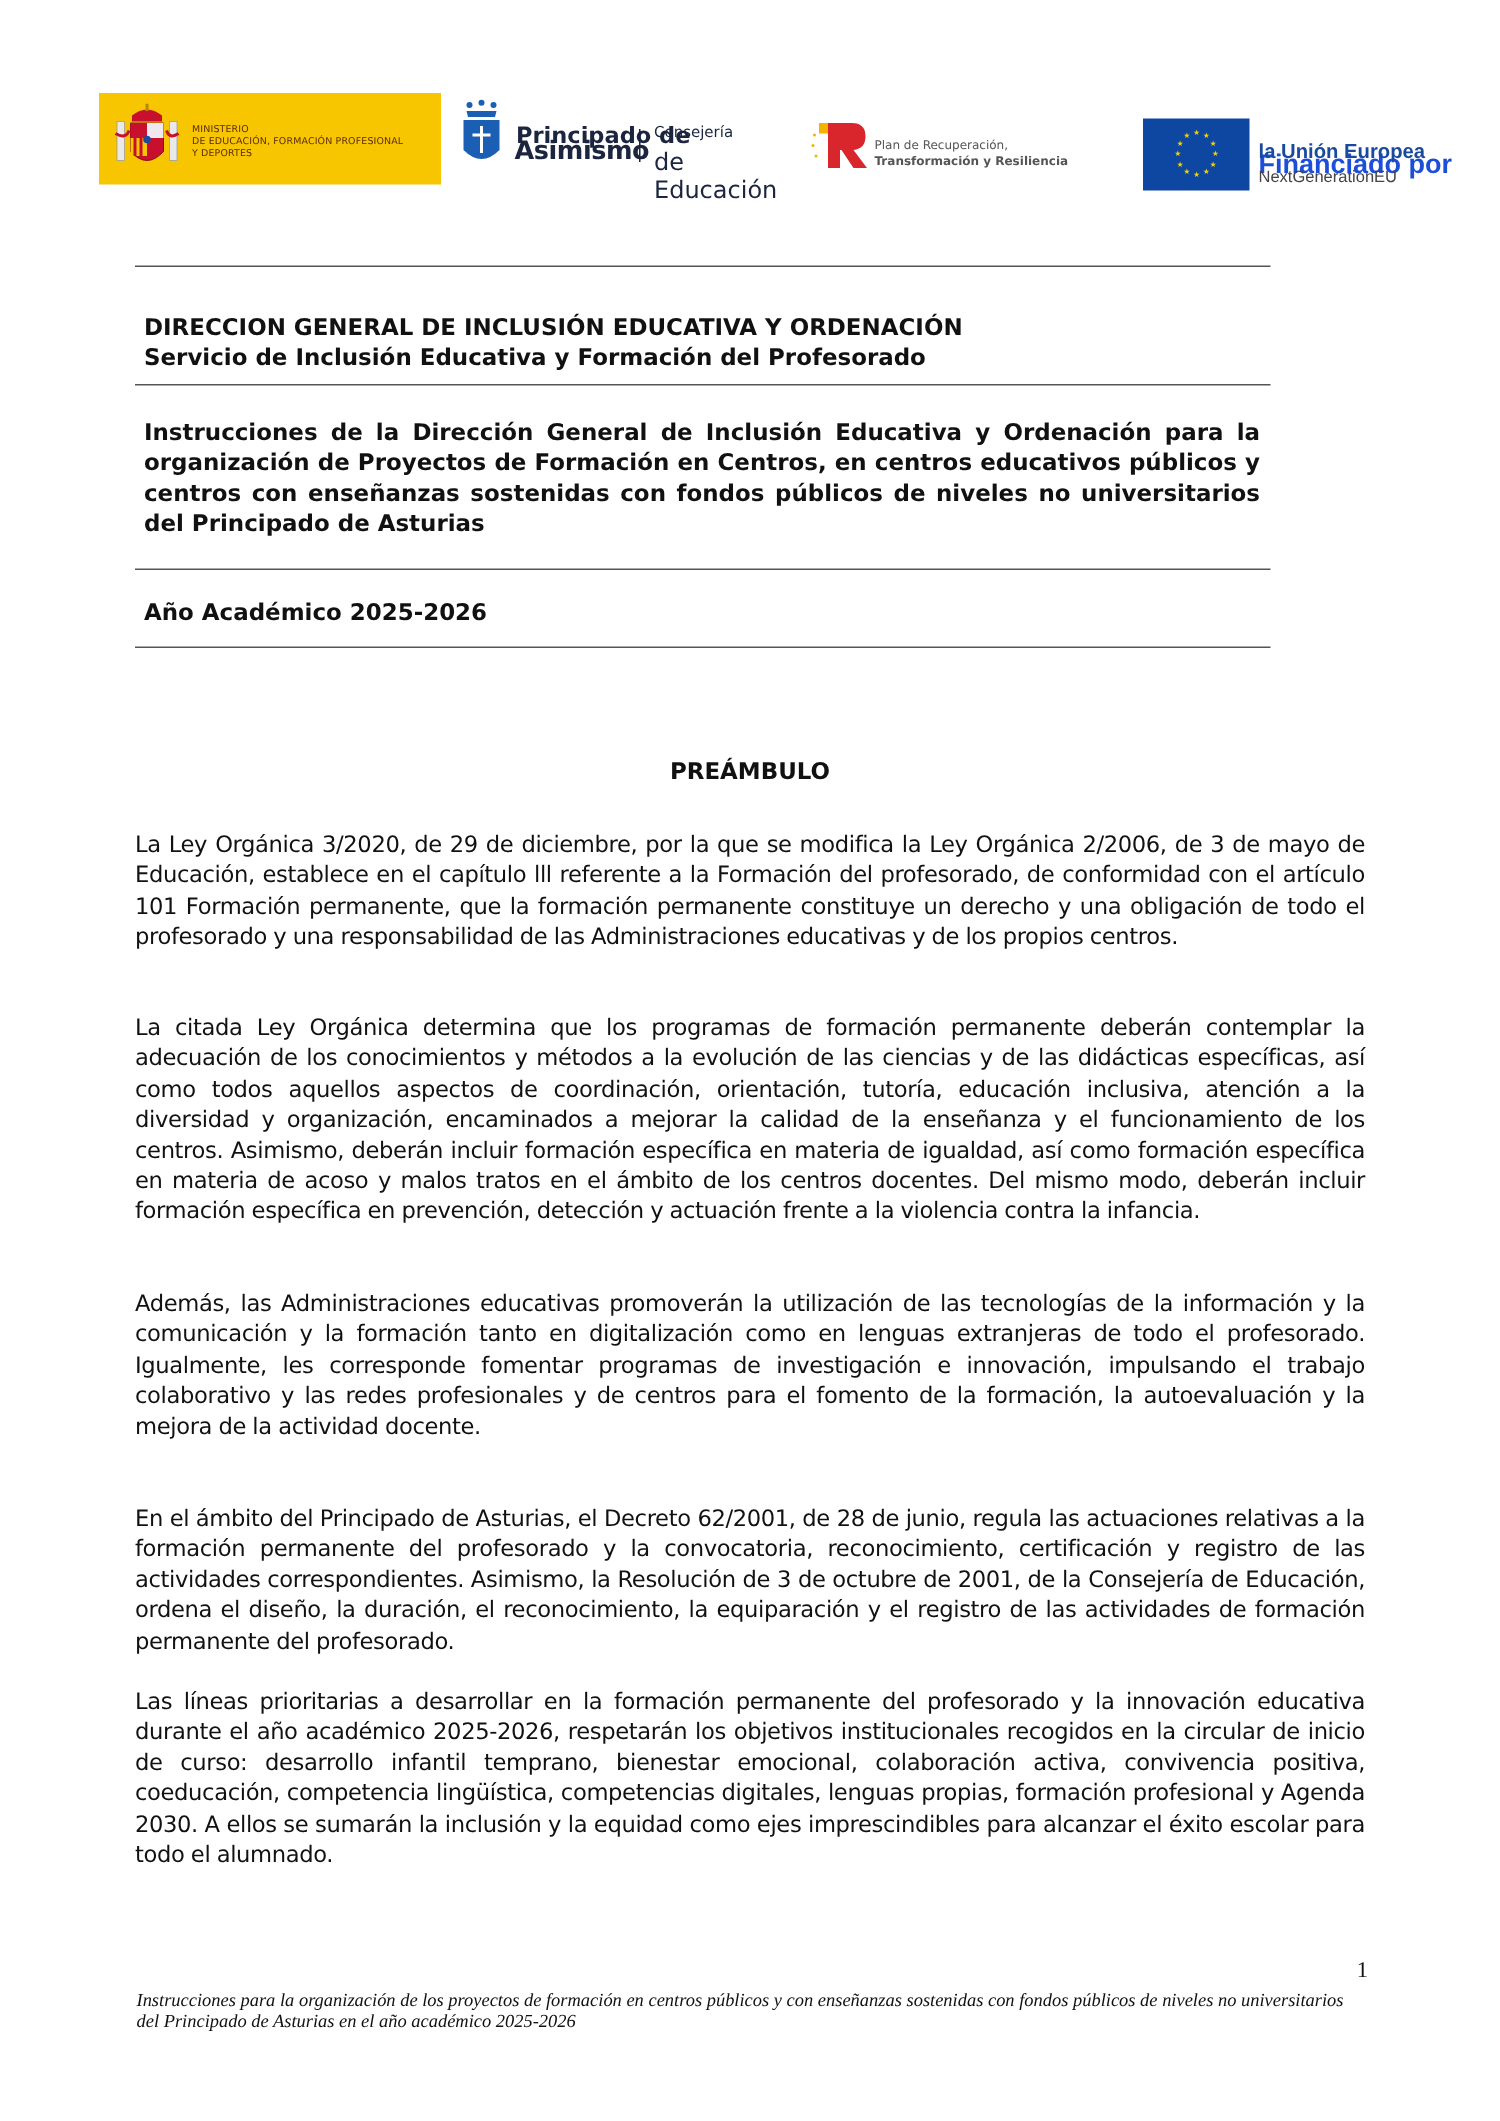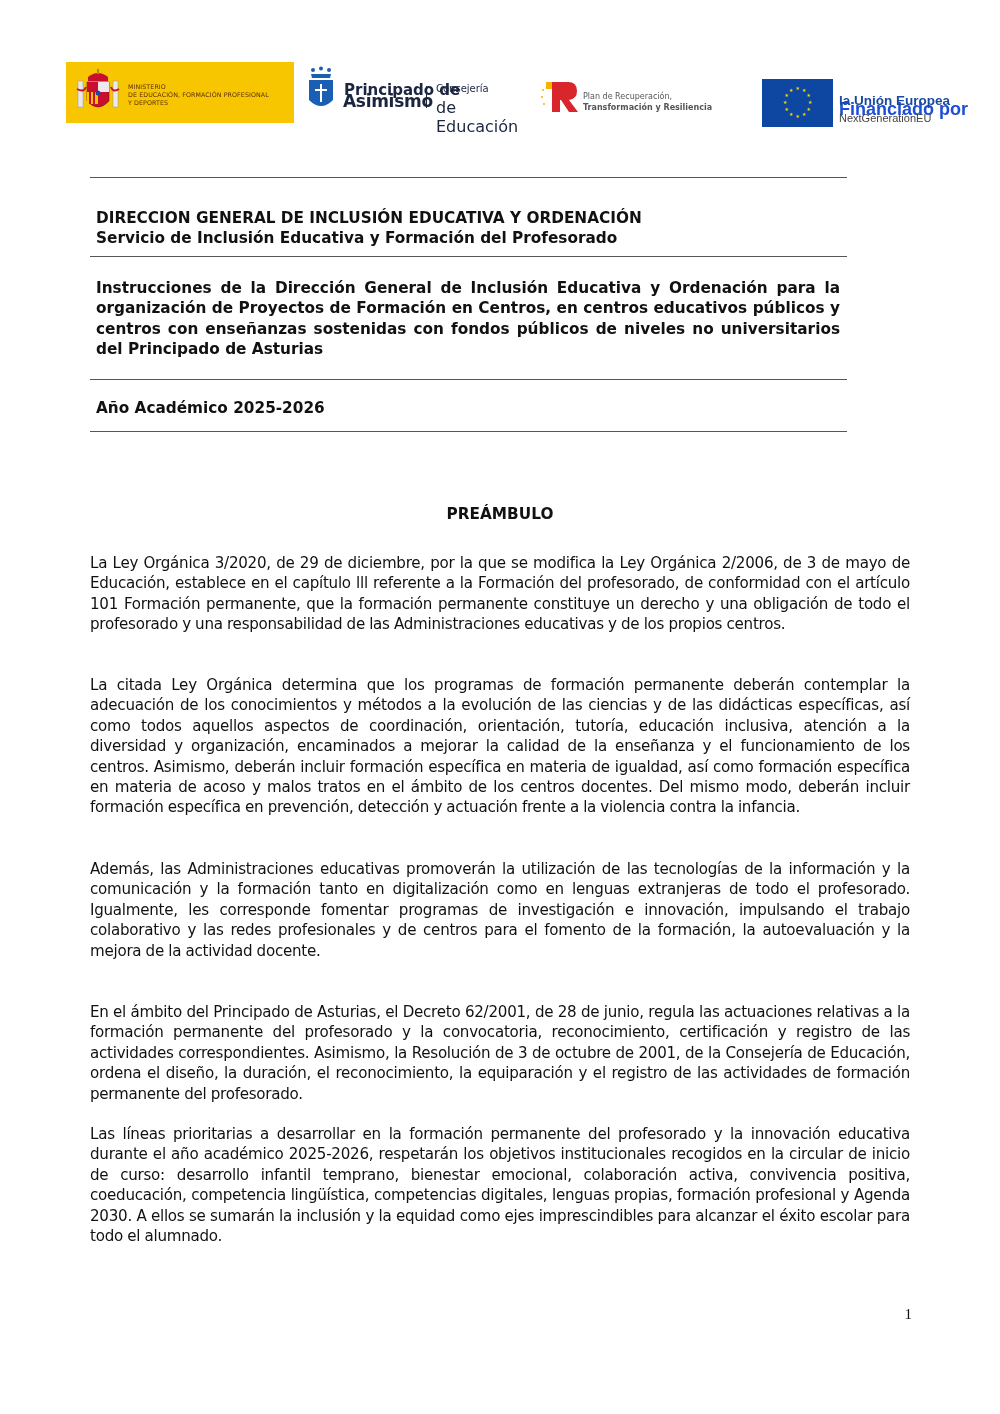--- a/index.html
+++ b/index.html
@@ -141,13 +141,14 @@
 
   <div class="preambulo">PREÁMBULO</div>
 
   <div class="para" style="top:553px;">La Ley Orgánica 3/2020, de 29 de diciembre, por la que se modifica la Ley Orgánica 2/2006, de 3 de mayo de Educación, establece en el capítulo lll referente a la Formación del profesorado, de conformidad con el artículo 101 Formación permanente, que la formación permanente constituye un derecho y una obligación de todo el profesorado y una responsabilidad de las Administraciones educativas y de los propios centros.</div>
   <div class="para" style="top:675px;">La citada Ley Orgánica determina que los programas de formación permanente deberán contemplar la adecuación de los conocimientos y métodos a la evolución de las ciencias y de las didácticas específicas, así como todos aquellos aspectos de coordinación, orientación, tutoría, educación inclusiva, atención a la diversidad y organización, encaminados a mejorar la calidad de la enseñanza y el funcionamiento de los centros. Asimismo, deberán incluir formación específica en materia de igualdad, así como formación específica en materia de acoso y malos tratos en el ámbito de los centros docentes. Del mismo modo, deberán incluir formación específica en prevención, detección y actuación frente a la violencia contra la infancia.</div>
   <div class="para" style="top:859px;">Además, las Administraciones educativas promoverán la utilización de las tecnologías de la información y la comunicación y la formación tanto en digitalización como en lenguas extranjeras de todo el profesorado. Igualmente, les corresponde fomentar programas de investigación e innovación, impulsando el trabajo colaborativo y las redes profesionales y de centros para el fomento de la formación, la autoevaluación y la mejora de la actividad docente.</div>
   <div class="para" style="top:1002px;">En el ámbito del Principado de Asturias, el Decreto 62/2001, de 28 de junio, regula las actuaciones relativas a la formación permanente del profesorado y la convocatoria, reconocimiento, certificación y registro de las actividades correspondientes. Asimismo, la Resolución de 3 de octubre de 2001, de la Consejería de Educación, ordena el diseño, la duración, el reconocimiento, la equiparación y el registro de las actividades de formación permanente del profesorado.</div>
   <div class="para" style="top:1124px;">Las líneas prioritarias a desarrollar en la formación permanente del profesorado y la innovación educativa durante el año académico 2025-2026, respetarán los objetivos institucionales recogidos en la circular de inicio de curso: desarrollo infantil temprano, bienestar emocional, colaboración activa, convivencia positiva, coeducación, competencia lingüística, competencias digitales, lenguas propias, formación profesional y Agenda 2030. A ellos se sumarán la inclusión y la equidad como ejes imprescindibles para alcanzar el éxito escolar para todo el alumnado.</div>
 
   <div class="page-number">1</div>
+  <div class="footer">Instrucciones para la organización de los proyectos de formación en centros públicos y con enseñanzas sostenidas con fondos públicos de niveles no universitarios del Principado de Asturias en el año académico 2025-2026</div>
 </div>
 
 </body></html>

